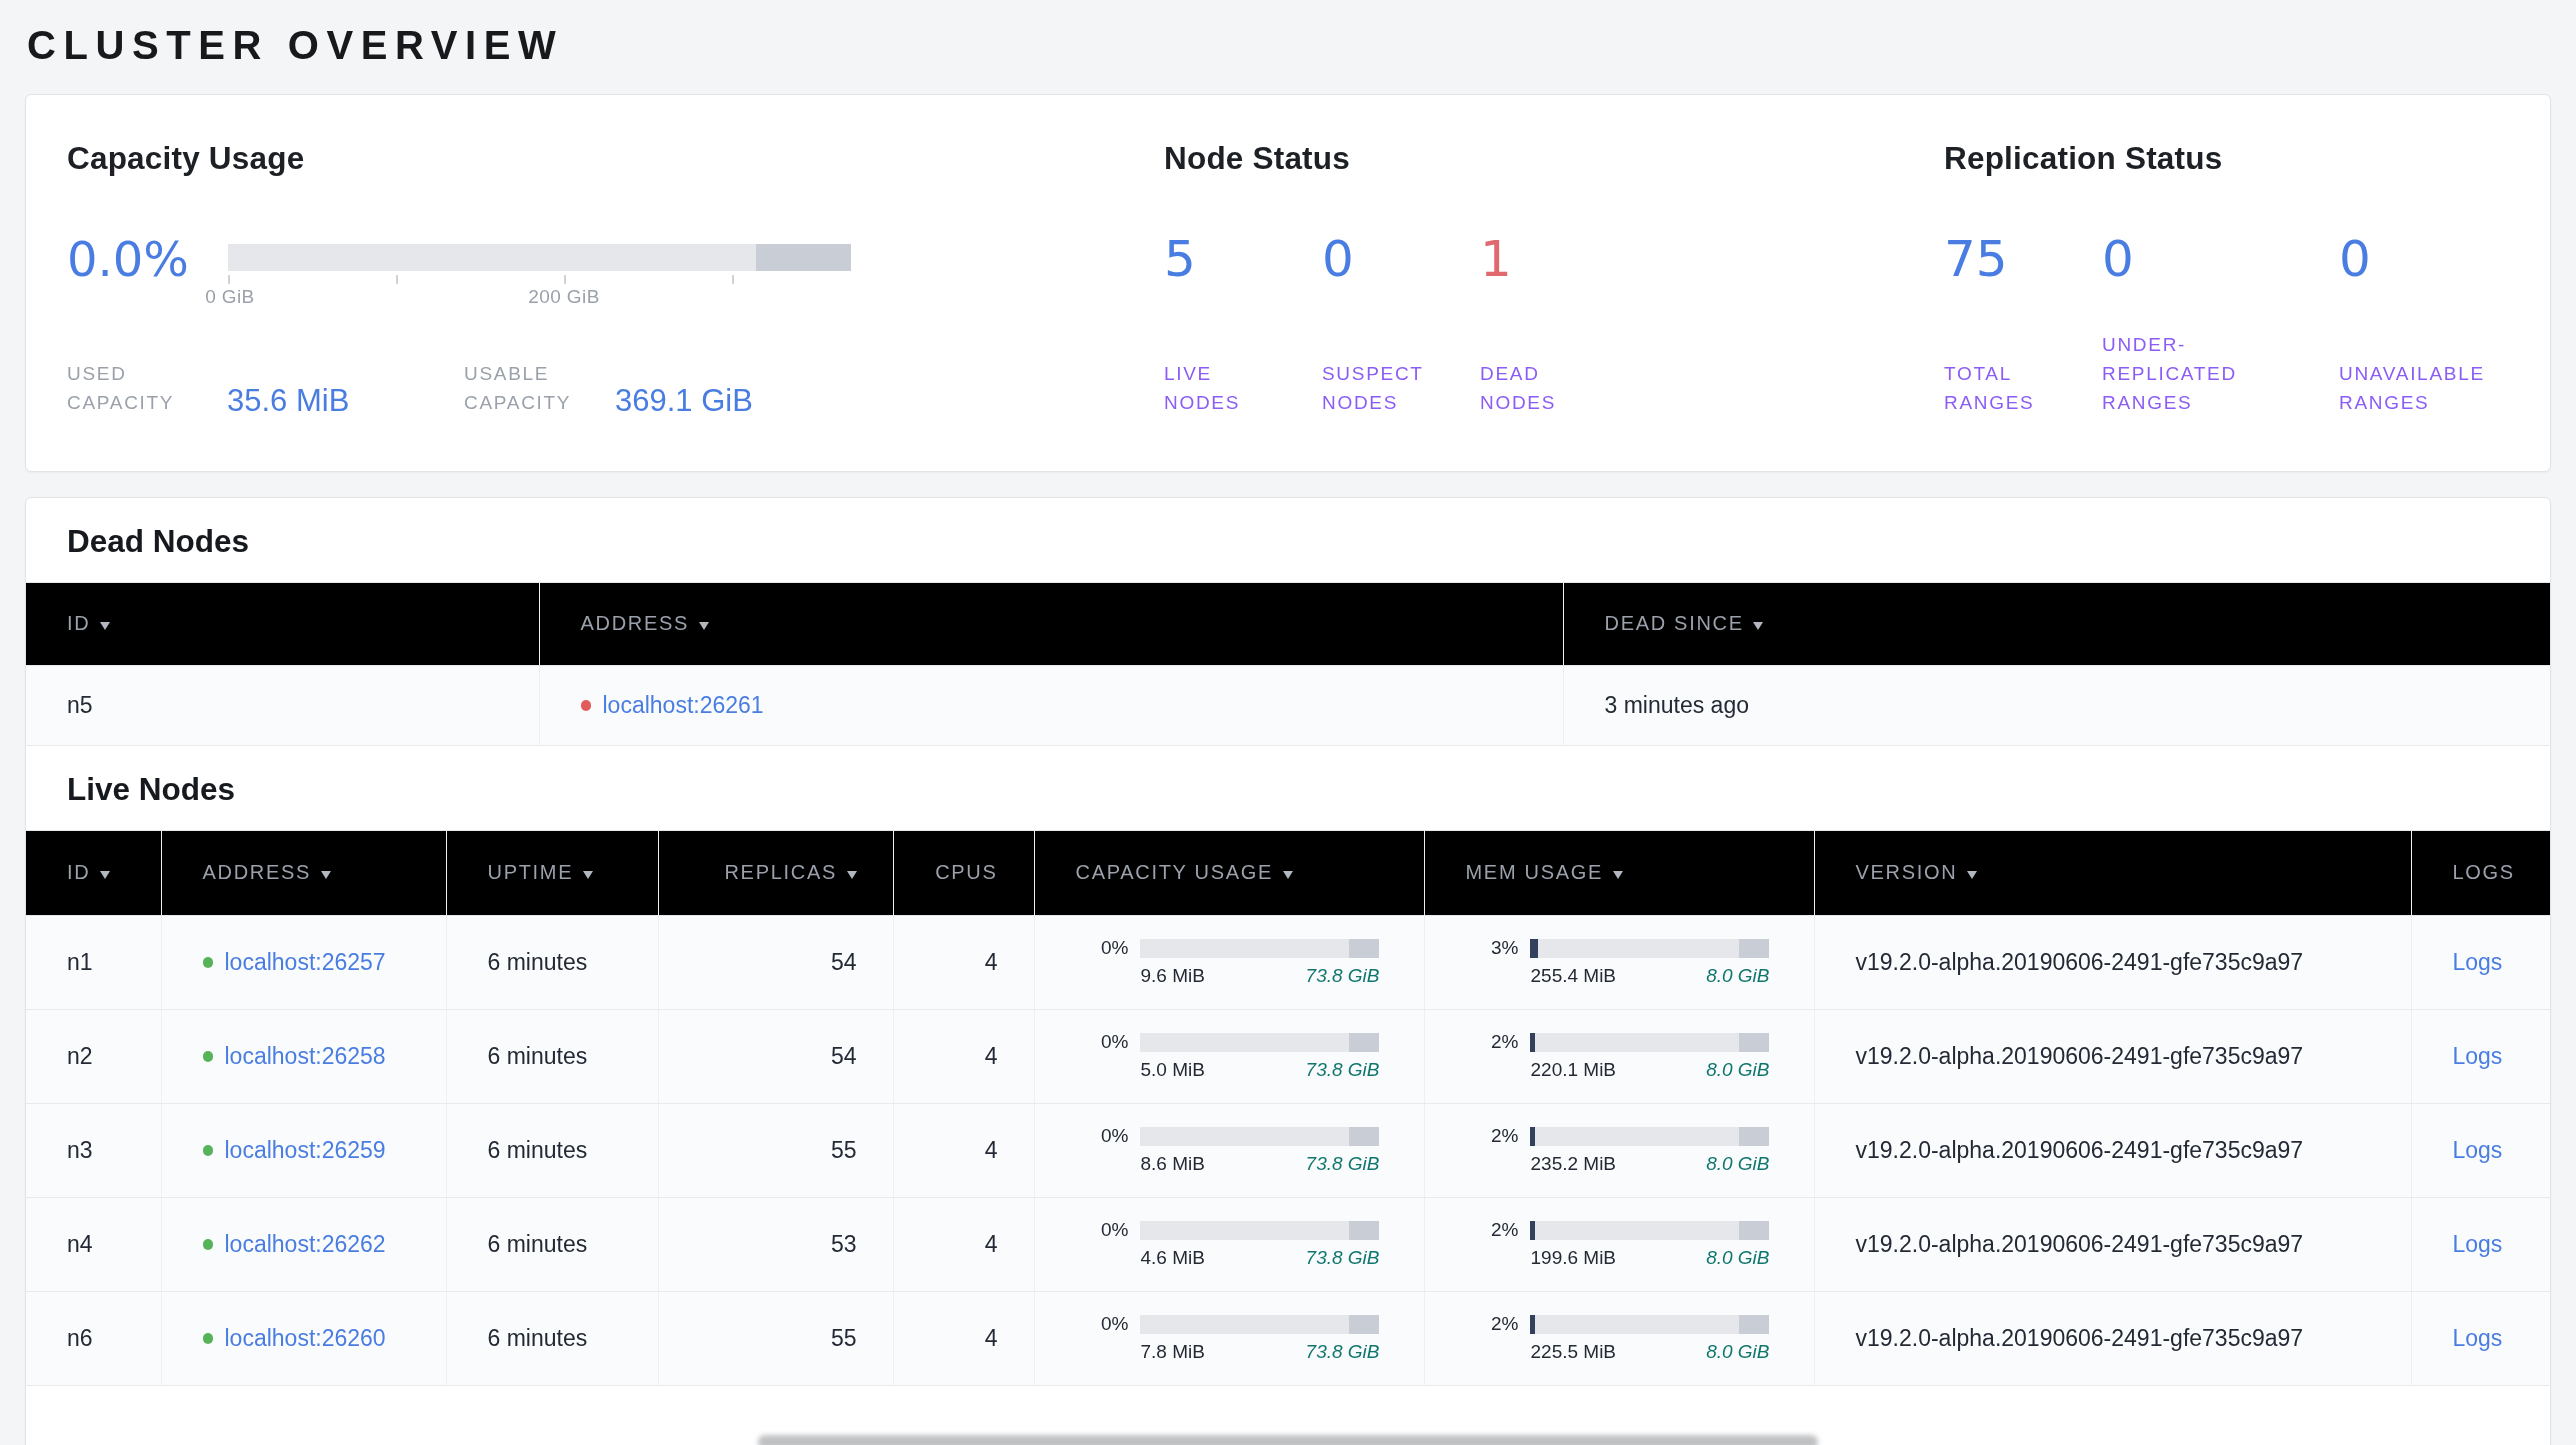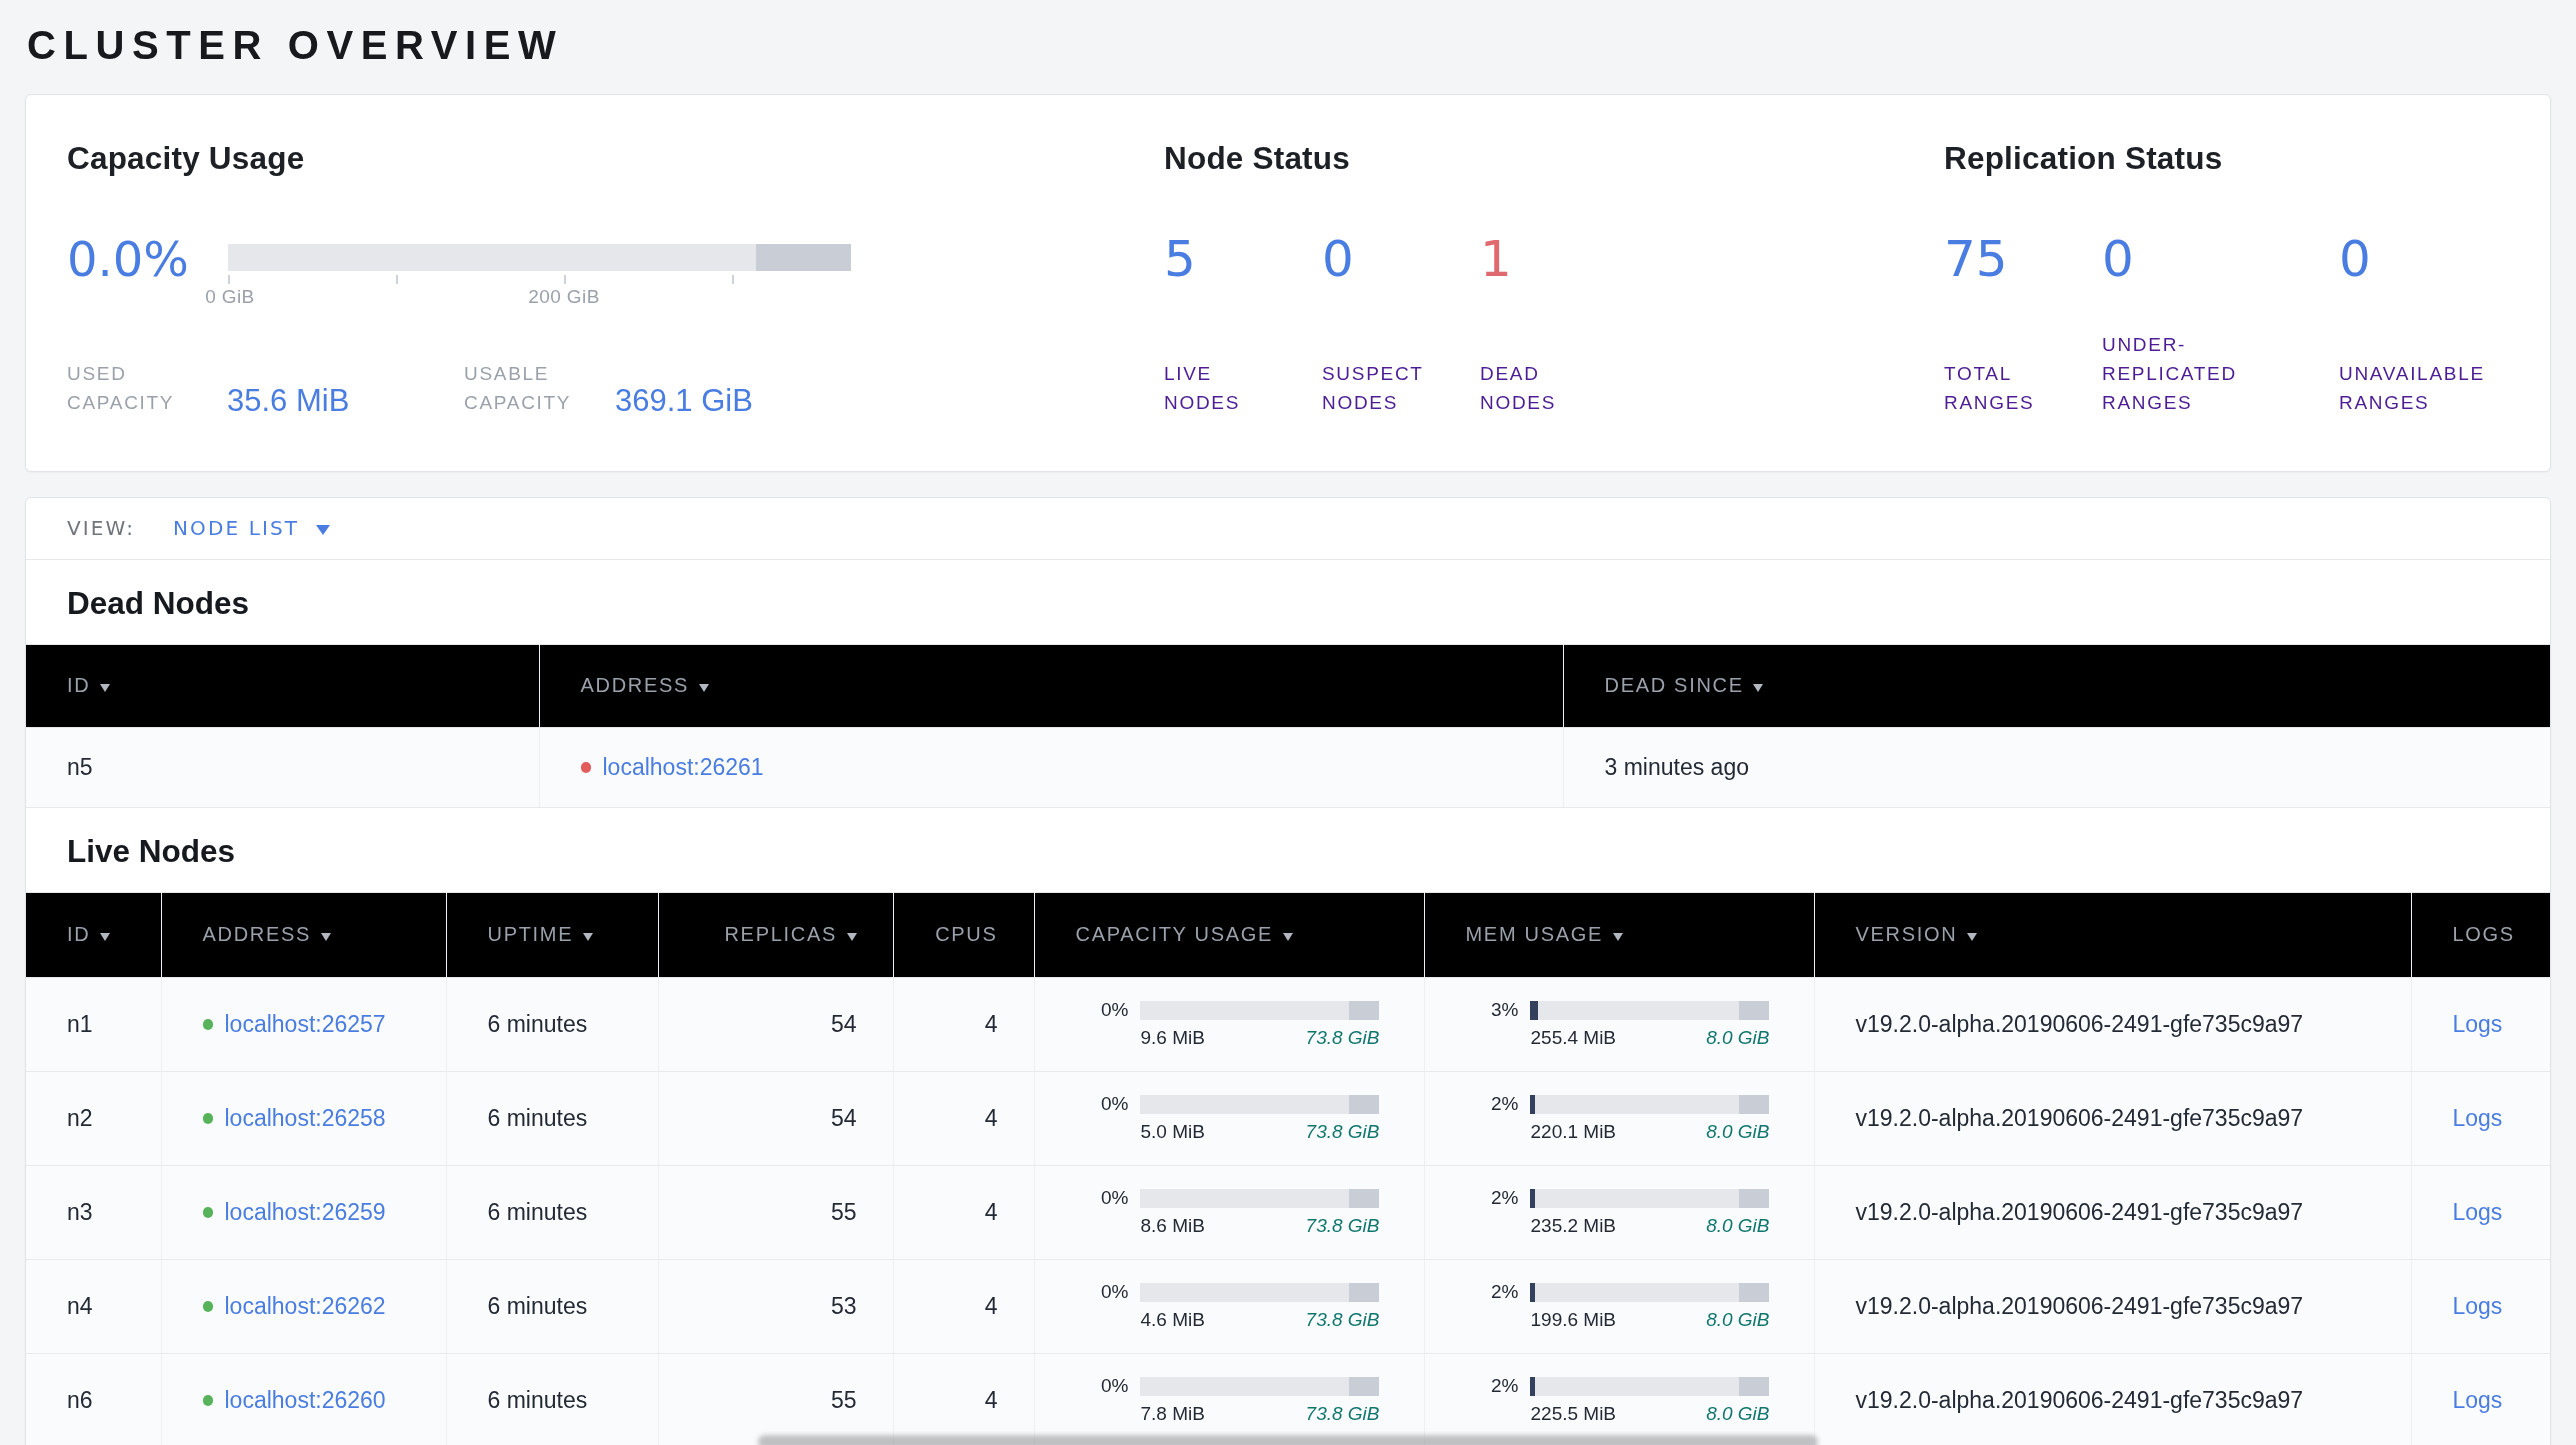--- a/index.html
+++ b/index.html
@@ -49,21 +49,21 @@
   .cap-stat-label.first { width:160px; max-width:160px; }
   .cap-stat-label.second { width:151px; max-width:151px; }
   .cap-stat-value { font-size:31px; color:#4a7de1; line-height:32px; }
   .cap-stat-value.first { width:237px; }
 
   .stat-row { display:flex; height:100%; }
   .stat { width:158px; display:flex; flex-direction:column; }
   .replication-col .stat:nth-child(2) { width:237px; }
   .stat-value { font-family:"DejaVu Sans",sans-serif; font-size:50px; line-height:50px; color:#4a7de1; }
   .stat-value.red { color:#e0696f; }
-  .stat-label { margin-top:auto; max-width:115px; font-size:19px; letter-spacing:1.7px; color:#4c1d95; line-height:29px; }
+  .stat-label { margin-top:auto; max-width:115px; font-size:19px; letter-spacing:1.7px; color:#8b5cf6; line-height:29px; }
 
   
   .main-card { margin-top:25px; padding-bottom:76px; }
   .view-bar { height:61px; display:flex; align-items:center; padding:0 41px; border-bottom:1px solid #e7e8ea; font-family:"DejaVu Sans",sans-serif; }
   .view-label { font-size:20px; letter-spacing:2.1px; color:#70757c; }
   .view-select { display:flex; align-items:center; margin-left:38px; font-size:20px; letter-spacing:2.1px; color:#4a7de1; cursor:pointer; }
   .caret { width:0; height:0; border-left:7.6px solid transparent; border-right:7.6px solid transparent; border-top:10.5px solid #4a7de1; margin-left:17px; margin-top:3.8px; }
 
   .table-section h3 { margin:0; padding:21px 41px 19px; font-size:31.5px; font-weight:700; color:#16191d; line-height:44px; }
 
@@ -185,27 +185,20 @@
     <div class="stat-label">UNAVAILABLE RANGES</div>
   </div>
 </div>
       </div>
     </div>
 
   </section>
 
   <section class="card main-card">
 
-    <div class="view-bar">
-      <span class="view-label">VIEW:</span>
-      <span class="view-select">
-        <span>NODE LIST</span>
-        <span class="caret"></span>
-      </span>
-    </div>
 
     <div class="table-section">
       <h3>Dead Nodes</h3>
       <table class="nodes-table dead-table">
         <colgroup>
           <col style="width:513px">
             <col style="width:1024px">
             <col>
         </colgroup>
         <thead>

